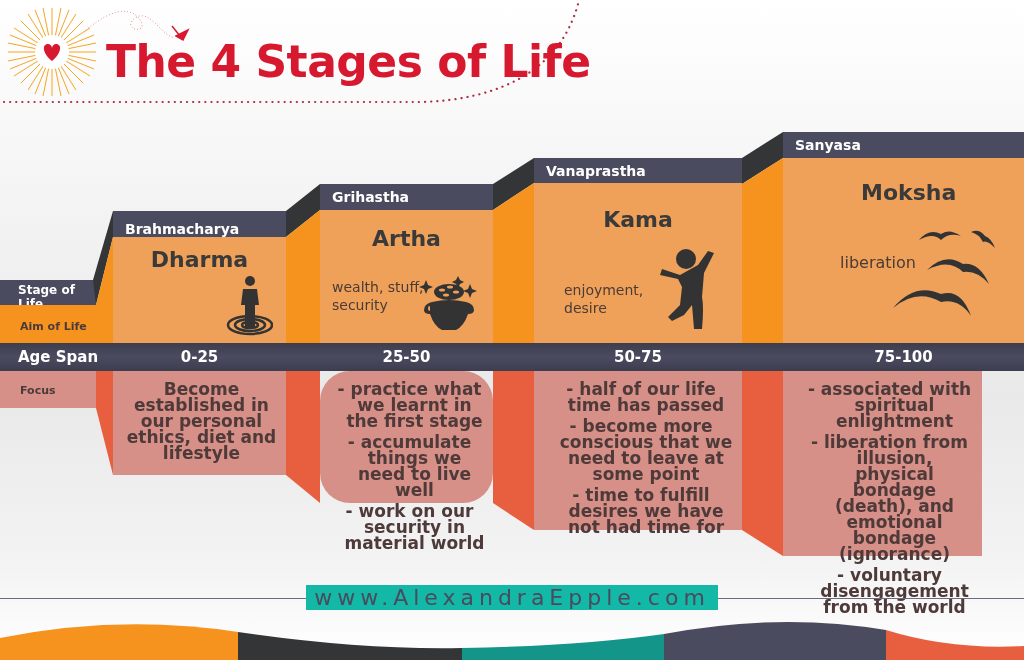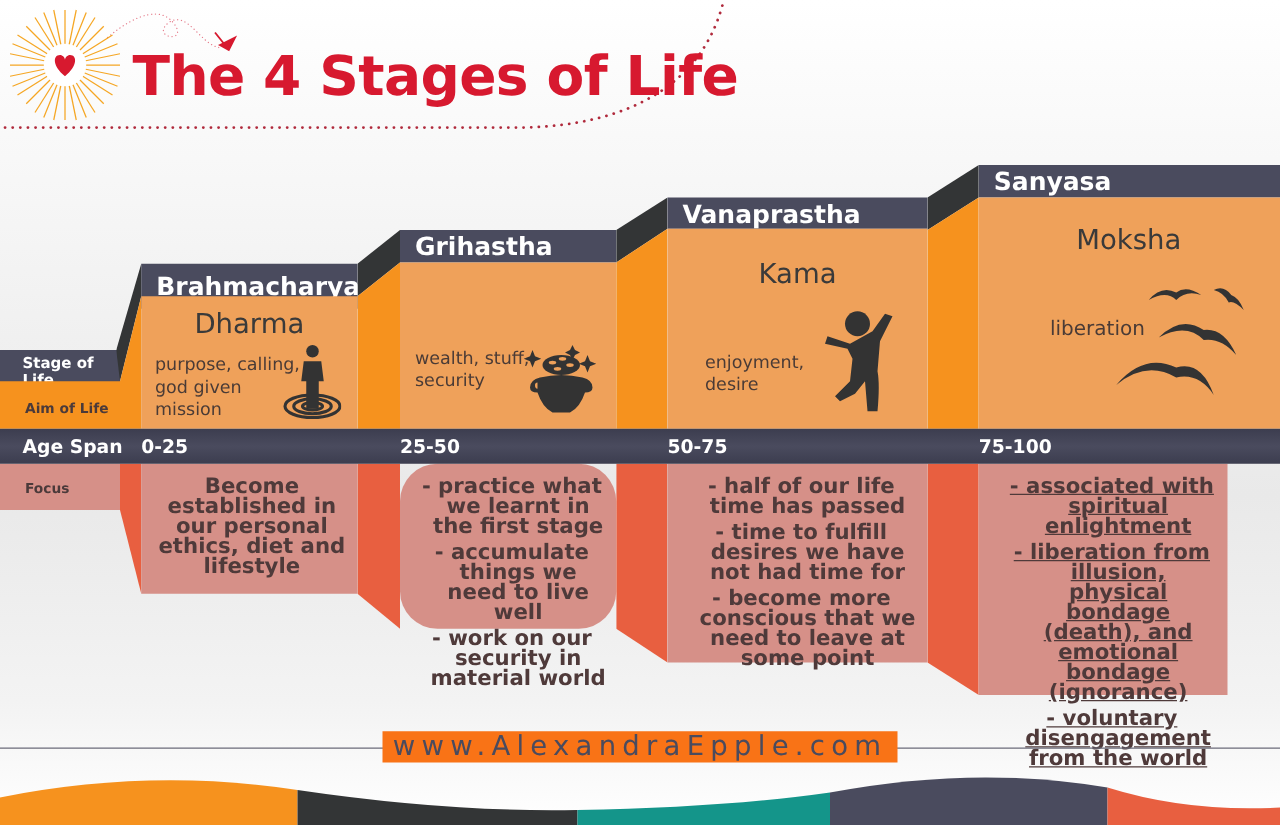--- a/index.html
+++ b/index.html
@@ -4,32 +4,32 @@
 <style>
   html,body{margin:0;padding:0;}
   body{width:1024px;height:660px;position:relative;overflow:hidden;
        background:linear-gradient(180deg,#ffffff 0%,#f4f4f4 30%,#e9e9e9 60%,#f3f3f3 85%,#ffffff 100%);
        font-family:"DejaVu Sans","Liberation Sans",sans-serif;}
   .abs{position:absolute;}
   .title{left:106px;top:24px;font-size:44px;font-weight:bold;color:#d7192f;letter-spacing:-0.5px;
          font-family:"DejaVu Sans",sans-serif;white-space:nowrap;margin-top:12px;}
   .sun{left:6px;top:6px;width:92px;height:92px;}
   .dots{left:0;top:0;width:600px;height:110px;}
-  .hdr{background:#4a4b5e;color:#fff;font-weight:bold;font-size:20px;padding-left:12px;box-sizing:border-box;
+  .hdr{background:#4a4b5e;color:#fff;font-weight:bold;font-size:14px;padding-left:12px;box-sizing:border-box;
        display:flex;align-items:center;}
   .front{background:#efa15a;}
   .side-o{background:#f6921e;}
   .pink{background:#d69088;}
-  .aim{color:#3a3a3a;font-weight:normal;font-size:22px;text-align:center;}
+  .aim{color:#3a3a3a;font-weight:bold;font-size:22px;text-align:center;}
   .desc{color:#4a3b36;font-size:14px;line-height:18px;}
   .focus{color:#4f3a3a;font-weight:bold;font-size:17px;line-height:16px;text-align:center;}
   .focus ul{list-style:none;margin:0;padding:0;}
   .focus li{padding-left:10px;text-indent:-10px;margin-bottom:5px;}
   .agebar{left:0;top:343px;width:1024px;height:28px;background:linear-gradient(180deg,#3c3d4f,#4a4b5e 50%,#3c3d4f);}
-  .age{color:#fff;font-weight:bold;font-size:15px;text-align:left;line-height:28px;}
+  .age{color:#fff;font-weight:bold;font-size:15px;text-align:center;line-height:28px;}
   .lbl{color:#4b3a3a;font-weight:bold;font-size:11px;}
   .footer{left:0;top:598px;width:1024px;height:1px;background:#6b6b7a;}
   .url{left:0;width:1024px;top:585px;text-align:center;}
   .url span{background:transparent;padding:0 8px;color:#4a4b5e;font-size:22px;letter-spacing:5px;
             font-family:"DejaVu Sans",sans-serif;font-weight:normal;}
 </style>
 </head>
 <body>
 
 <svg class="abs dots" viewBox="0 0 600 110">
@@ -73,21 +73,20 @@
   <polygon points="0,69 20,0 20,26 3,94" fill="#333536"></polygon>
   <polygon points="3,94 20,26 20,132 3,132" fill="#f6921e"></polygon>
   <polygon points="3,160 20,160 20,264 3,197" fill="#e85f40"></polygon>
 </svg>
 
 <div class="abs hdr" style="left:113px;top:211px;width:173px;height:36px;">
   <span>Brahmacharya</span>
 </div>
 <div class="abs front" style="left:113px;top:237px;width:173px;height:106px;">
   <div class="aim" style="margin-top:10px;">Dharma</div>
-  <div class="desc abs" style="left:11px;top:46px;width:124px;">purpose, calling, god given mission</div>
   <svg class="abs" style="left:112px;top:38px;width:48px;height:62px;" viewBox="0 0 48 62">
     <ellipse cx="25" cy="50" rx="22" ry="9" fill="none" stroke="#333" stroke-width="2.5"></ellipse>
     <ellipse cx="25" cy="50" rx="15" ry="6" fill="none" stroke="#333" stroke-width="2.5"></ellipse>
     <ellipse cx="25" cy="50" rx="8" ry="3" fill="none" stroke="#333" stroke-width="2.5"></ellipse>
     <circle cx="25" cy="6" r="5" fill="#333"></circle>
     <path d="M18 14 L32 14 L34 30 L30 30 L30 52 L20 52 L20 30 L16 30 Z" fill="#333"></path>
   </svg>
 </div>
 <div class="abs pink focus" style="left:113px;top:371px;width:173px;height:104px;box-sizing:border-box;padding:10px 8px 0 12px;">
   <div>Become established in our personal ethics, diet and lifestyle</div>
@@ -96,20 +95,21 @@
 <svg class="abs" style="left:286px;top:184px;width:34px;height:320px;" viewBox="0 0 34 320">
   <polygon points="0,27 34,0 34,26 0,53" fill="#333536"></polygon>
   <polygon points="0,53 34,26 34,159 0,159" fill="#f6921e"></polygon>
   <polygon points="0,187 34,187 34,319 0,291" fill="#e85f40"></polygon>
 </svg>
 
 <div class="abs hdr" style="left:320px;top:184px;width:173px;height:26px;">
   <span>Grihastha</span>
 </div>
 <div class="abs front" style="left:320px;top:210px;width:173px;height:133px;">
+  <div class="aim" style="margin-top:16px;">Artha</div>
   <div class="desc abs" style="left:12px;top:68px;width:96px;">wealth, stuff, security</div>
   <svg class="abs" style="left:98px;top:62px;width:62px;height:62px;" viewBox="0 0 62 62">
     <path d="M8 8 l2 5 l5 2 l-5 2 l-2 5 l-2-5 l-5-2 l5-2z M40 4 l2 4 l4 2 l-4 2 l-2 4 l-2-4 l-4-2 l4-2z M52 12 l2 5 l5 2 l-5 2 l-2 5 l-2-5 l-5-2 l5-2z" fill="#333"></path>
     <ellipse cx="31" cy="20" rx="15" ry="8" fill="#333"></ellipse>
     <g fill="#efa15a">
         <ellipse cx="24" cy="18" rx="3" ry="1.5"></ellipse>
         <ellipse cx="32" cy="15" rx="3" ry="1.5"></ellipse>
         <ellipse cx="38" cy="20" rx="3" ry="1.5"></ellipse>
         <ellipse cx="28" cy="23" rx="3" ry="1.5"></ellipse>
       </g>
@@ -137,22 +137,22 @@
   <div class="aim" style="margin-top:24px;">Kama</div>
   <div class="desc abs" style="left:30px;top:98px;width:90px;">enjoyment, desire</div>
   <svg class="abs" style="left:124px;top:64px;width:62px;height:86px;" viewBox="0 0 62 86">
     <circle cx="28" cy="12" r="10" fill="#333"></circle>
     <path d="M4 22 L22 28 L40 18 L50 4 L56 6 L46 26 L44 50 Q46 60 44 82 L36 82 L34 58 L26 68 L14 74 L10 70 L22 58 L24 40 L20 32 L2 28 Z" fill="#333"></path>
   </svg>
 </div>
 <div class="abs pink focus" style="left:534px;top:371px;width:208px;height:159px;box-sizing:border-box;padding:10px 8px 0 14px;">
   <ul>
     <li>- half of our life time has passed</li>
+    <li>- become more conscious that we need to leave at some point</li>
     <li>- time to fulfill desires we have not had time for</li>
-    <li>- become more conscious that we need to leave at some point</li>
   </ul>
 </div>
 
 <svg class="abs" style="left:742px;top:132px;width:41px;height:425px;" viewBox="0 0 41 425">
   <polygon points="0,26 41,0 41,26 0,52" fill="#333536"></polygon>
   <polygon points="0,52 41,26 41,211 0,211" fill="#f6921e"></polygon>
   <polygon points="0,239 41,239 41,424 0,398" fill="#e85f40"></polygon>
 </svg>
 
 <div class="abs hdr" style="left:783px;top:132px;width:241px;height:26px;">
@@ -161,38 +161,38 @@
 <div class="abs front" style="left:783px;top:158px;width:241px;height:185px;">
   <div class="aim" style="margin-top:22px;text-align:left;padding-left:78px;">Moksha</div>
   <div class="desc abs" style="left:57px;top:96px;font-size:16px;">liberation</div>
   <svg class="abs" style="left:106px;top:64px;width:120px;height:100px;" viewBox="0 0 120 100">
     <path d="M30 18 Q40 6 52 12 Q60 6 72 14 Q60 10 52 18 Q44 10 30 18Z" fill="#333"></path>
     <path d="M82 10 Q90 6 96 14 Q102 16 106 26 Q98 18 94 20 Q90 12 82 10Z" fill="#333"></path>
     <path d="M38 48 Q56 30 74 42 Q90 40 100 62 Q88 48 74 50 Q60 36 38 48Z" fill="#333"></path>
     <path d="M4 86 Q26 60 52 72 Q72 66 82 94 Q70 76 52 80 Q28 66 4 86Z" fill="#333"></path>
   </svg>
 </div>
-<div class="abs pink focus" style="left:783px;top:371px;width:199px;height:185px;box-sizing:border-box;padding:10px 8px 0 22px;text-decoration:underline;">
+<div class="abs pink focus" style="left:783px;top:371px;width:199px;height:185px;box-sizing:border-box;padding:10px 8px 0 22px;">
   <ul>
     <li>- associated with spiritual enlightment</li>
     <li>- liberation from illusion, physical bondage (death), and emotional bondage (ignorance)</li>
     <li>- voluntary disengagement from the world</li>
   </ul>
 </div>
 
 <div class="abs agebar"></div>
 <div class="abs age" style="left:18px;top:343px;text-align:left;">Age Span</div>
 <div class="abs age" style="left:113px;top:343px;width:173px;">0-25</div>
 <div class="abs age" style="left:320px;top:343px;width:173px;">25-50</div>
 <div class="abs age" style="left:534px;top:343px;width:208px;">50-75</div>
 <div class="abs age" style="left:783px;top:343px;width:241px;">75-100</div>
 
 <div class="abs footer"></div>
 <div class="abs url">
-  <span style="background:#f97316;">www.AlexandraEpple.com</span>
+  <span style="background:#14b8a6;">www.AlexandraEpple.com</span>
 </div>
 <svg class="abs" style="left:0;top:620px;width:1024px;height:40px;" viewBox="0 0 1024 40">
   <path d="M0 18 Q120 -6 238 12 L238 40 L0 40Z" fill="#f6921e"></path>
   <path d="M238 12 Q360 30 462 28 L462 40 L238 40Z" fill="#333536"></path>
   <path d="M462 28 Q580 26 664 14 L664 40 L462 40Z" fill="#14958a"></path>
   <path d="M664 14 Q780 -8 886 10 L886 40 L664 40Z" fill="#4a4b5e"></path>
   <path d="M886 10 Q950 30 1024 26 L1024 40 L886 40Z" fill="#e85f40"></path>
 </svg>
 
 </body></html>

